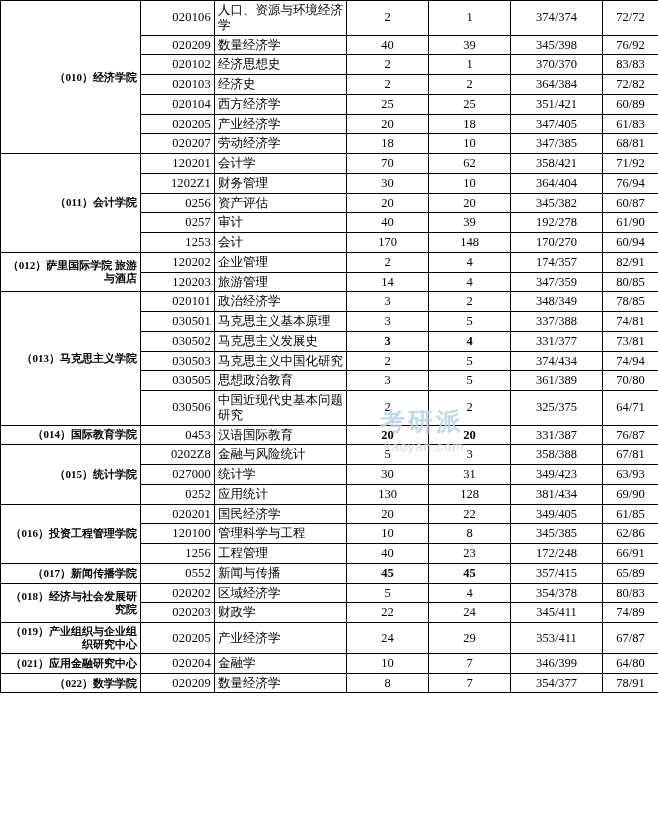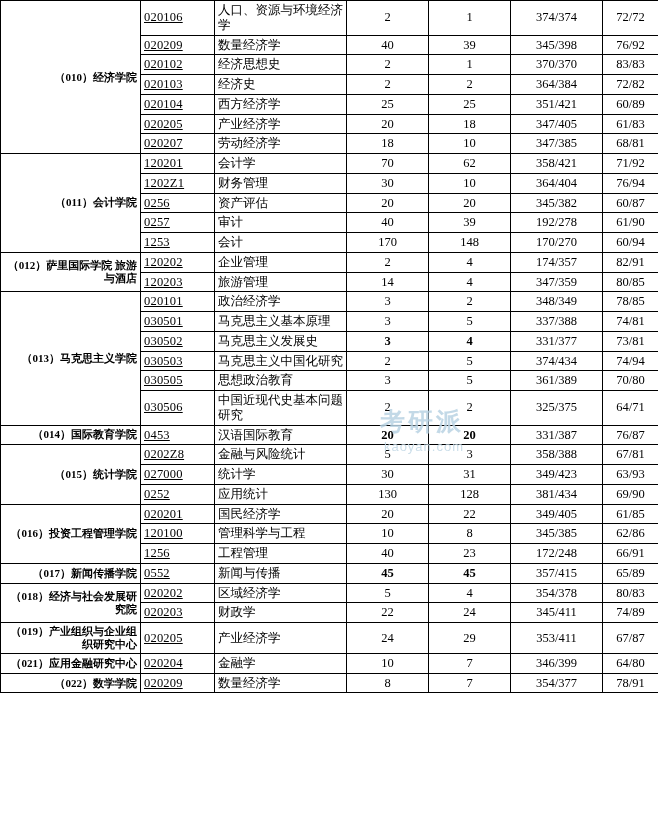--- a/index.html
+++ b/index.html
@@ -40,23 +40,22 @@
   col.c-score   { width: 92px; }
   col.c-line    { width: 56px; }
 
   .college {
     text-align: right;
     font-weight: bold;
     font-size: 11px;
     line-height: 1.25;
   }
   .code {
-    text-align: left;
+    text-align: right;
     letter-spacing: 0.2px;
-    text-decoration: underline;
   }
   .major {
     text-align: left;
     padding-left: 5px;
   }
   .num {
     text-align: center;
   }
   .num.bold { font-weight: bold; }
   .score {

